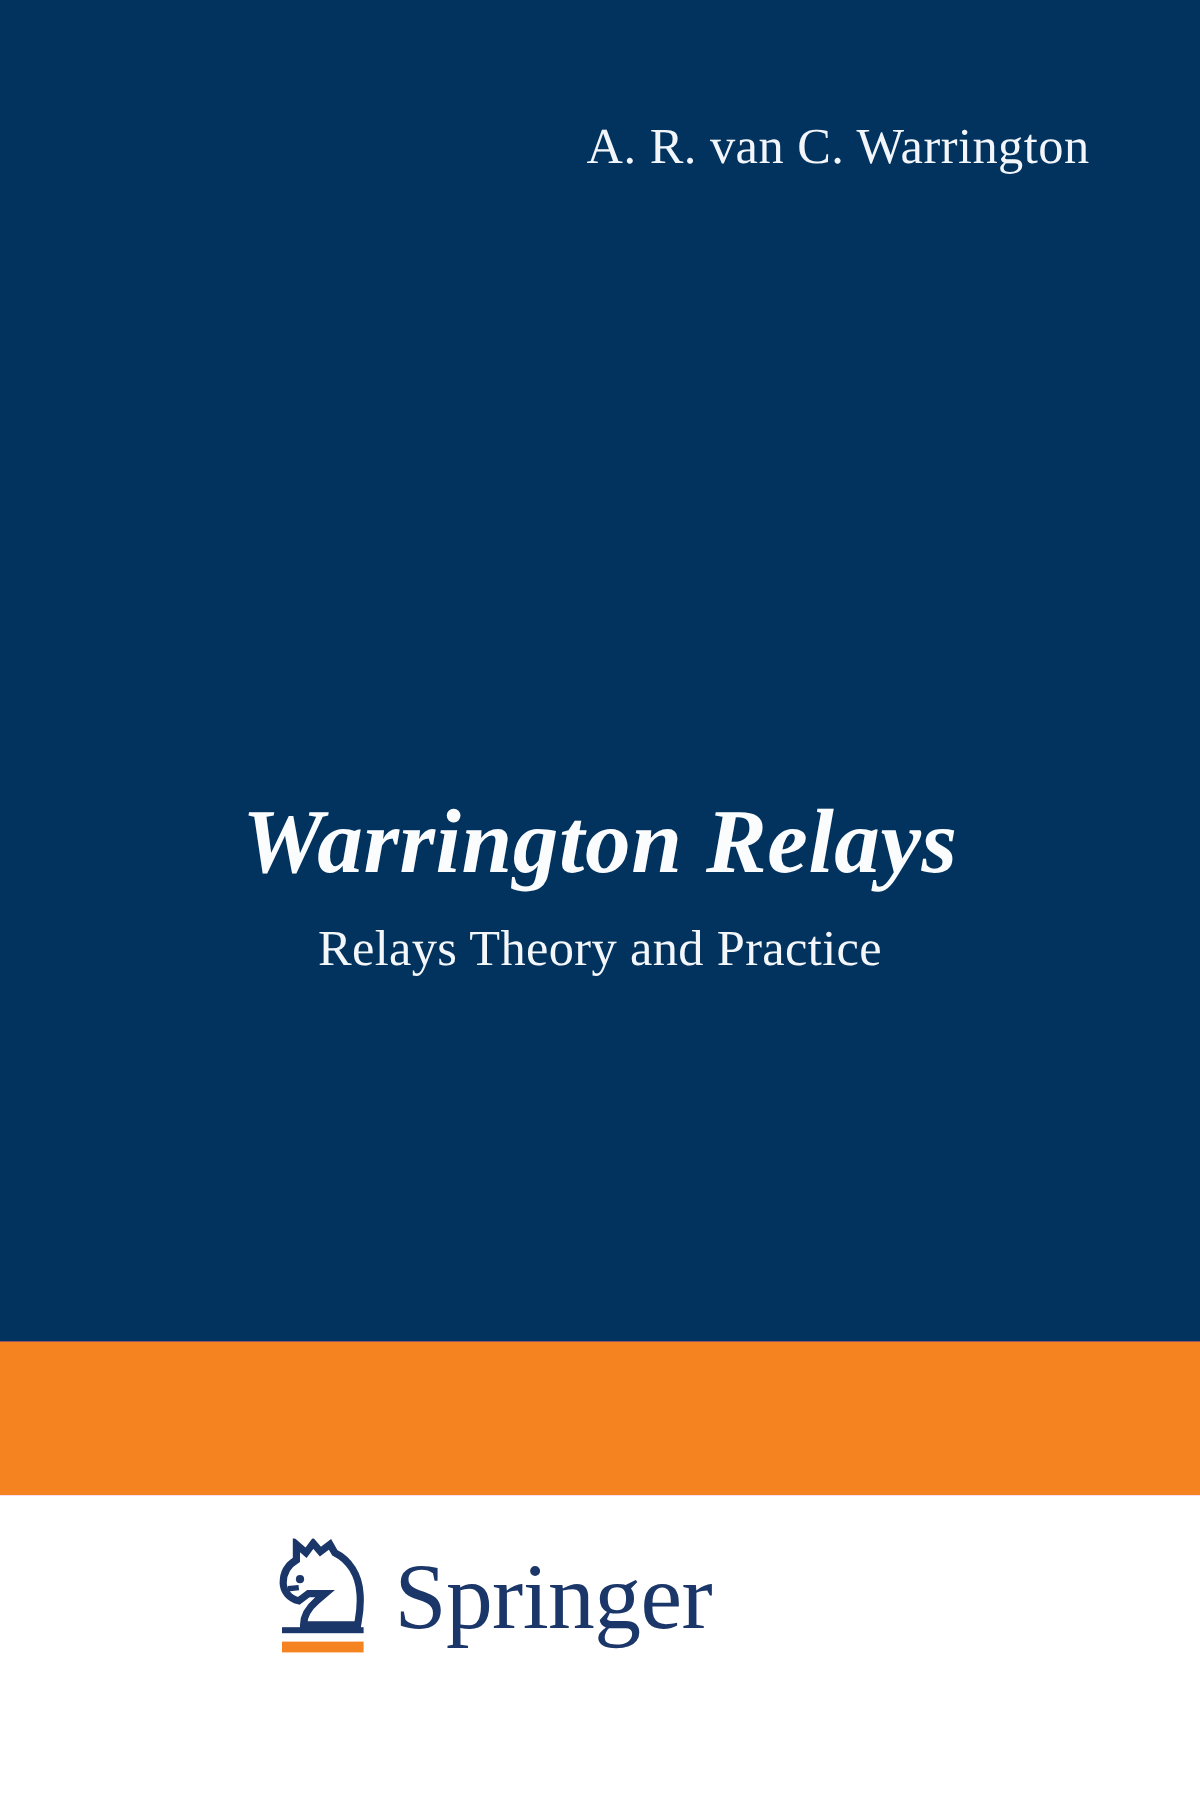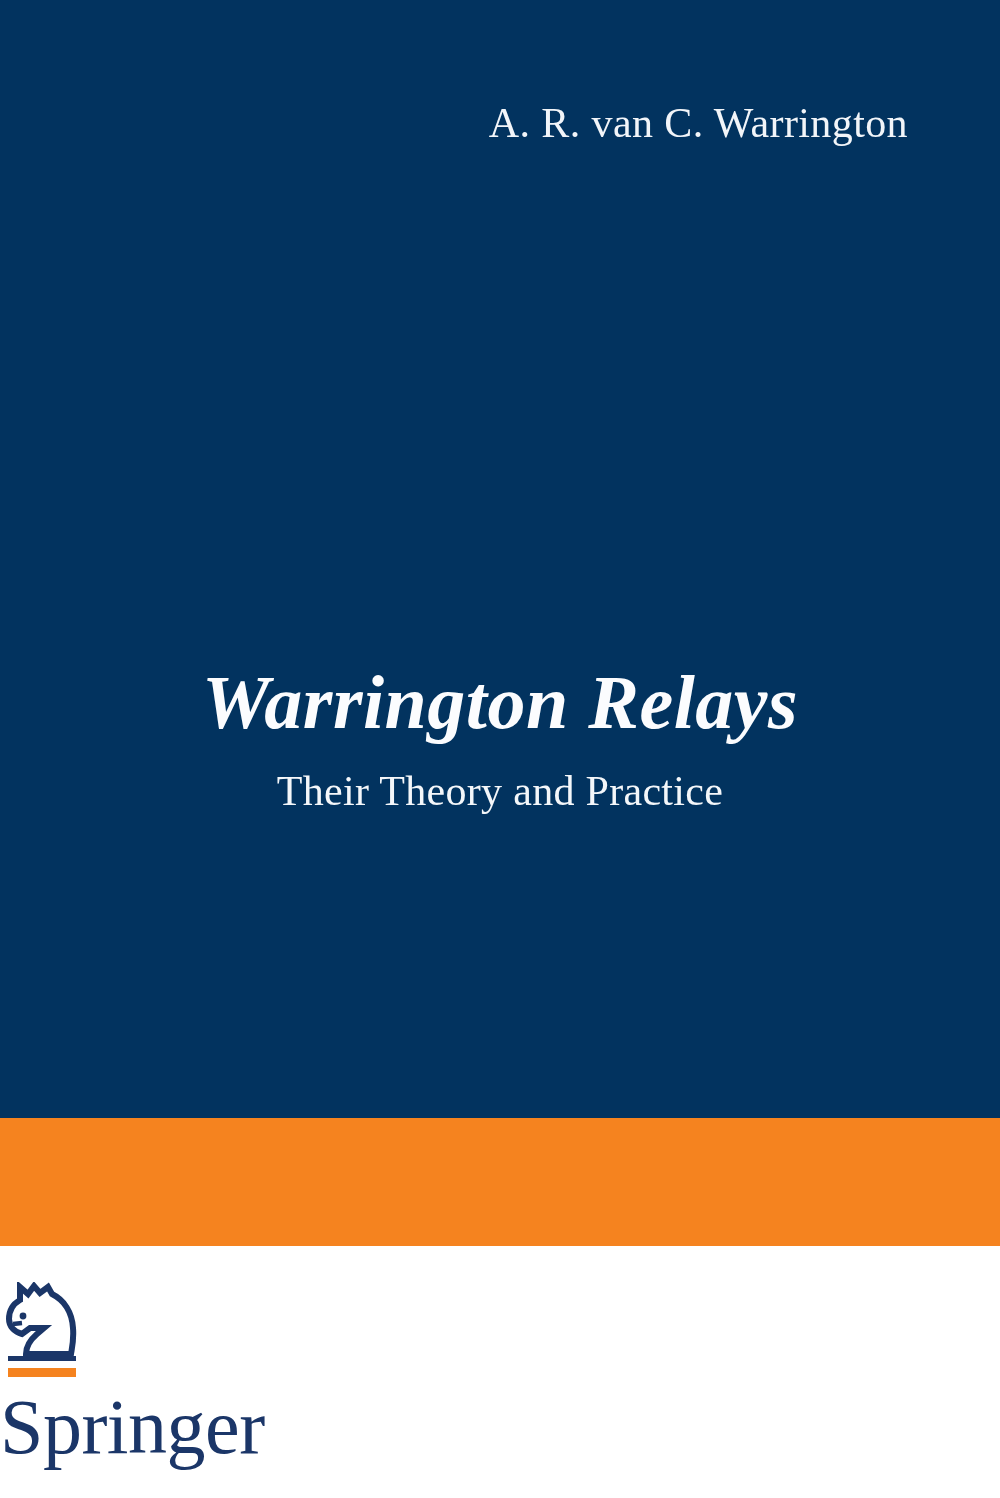--- a/index.html
+++ b/index.html
@@ -76,21 +76,20 @@
     white-space: nowrap;
   }
   .logo-block {
     position: absolute;
     left: 0;
     top: 1282px;
     width: 820px;
     display: flex;
     align-items: flex-start;
     justify-content: center;
-    flex-direction: column;
   }
   .logo-mark {
     position: relative;
     width: 84px;
     height: 96px;
     margin-right: 18px;
     flex: 0 0 auto;
   }
   .logo-mark svg {
     display: block;
@@ -113,21 +112,21 @@
 <div id="cover">
 
   <div class="navy-panel"></div>
   <div class="orange-band"></div>
   <div class="white-base"></div>
 
   <div class="author">A. R. van C. Warrington</div>
 
   <div class="title">Warrington Relays</div>
 
-  <div class="subtitle">Their Theory and Practice</div>
+  <div class="subtitle">Relays Theory and Practice</div>
 
   <div class="logo-block">
 
     <div class="logo-mark">
       <svg viewBox="0 0 84 96" xmlns="http://www.w3.org/2000/svg" aria-hidden="true">
         <g fill="none" stroke="#1b3668" stroke-width="6" stroke-linejoin="miter" stroke-linecap="butt">
           <path d="M20 14 L20 5 L28 12 L34 4 L40 11 L48 5 L52 12
                    C64 18 72 30 73 46
                    C74 58 72 66 71 72
                    L26 72

